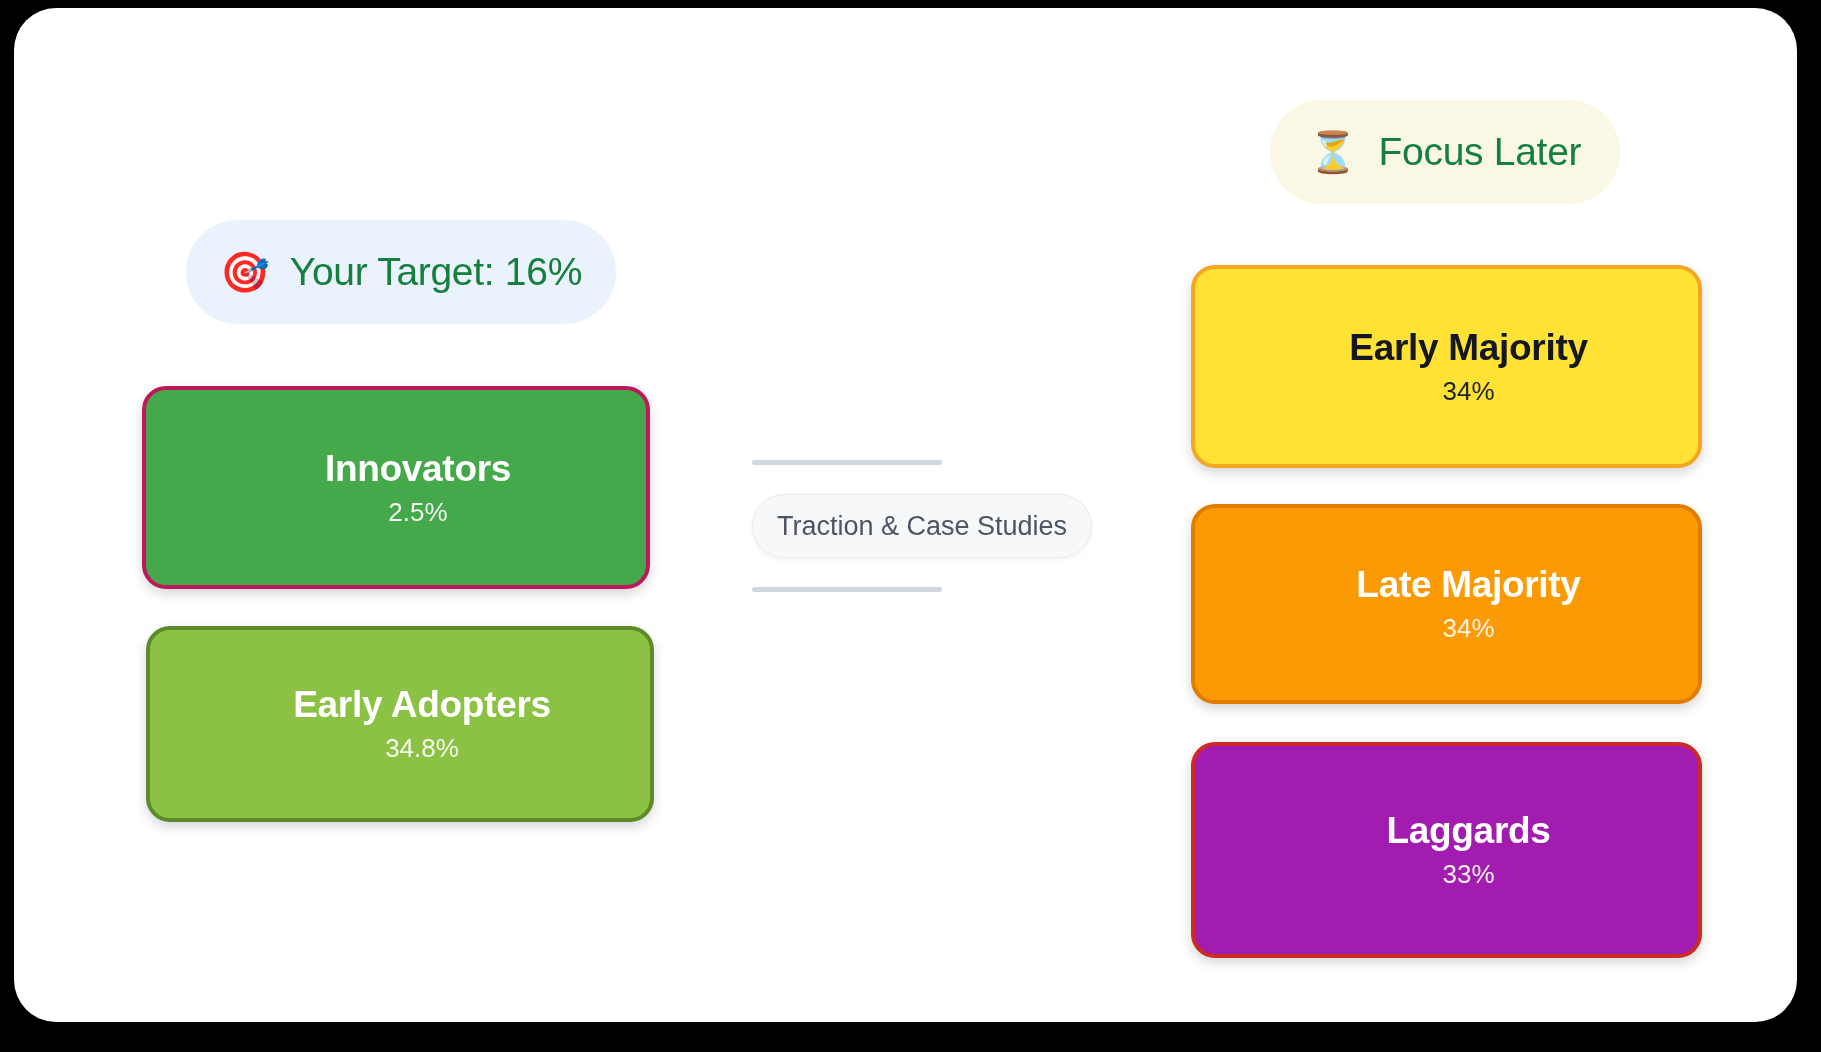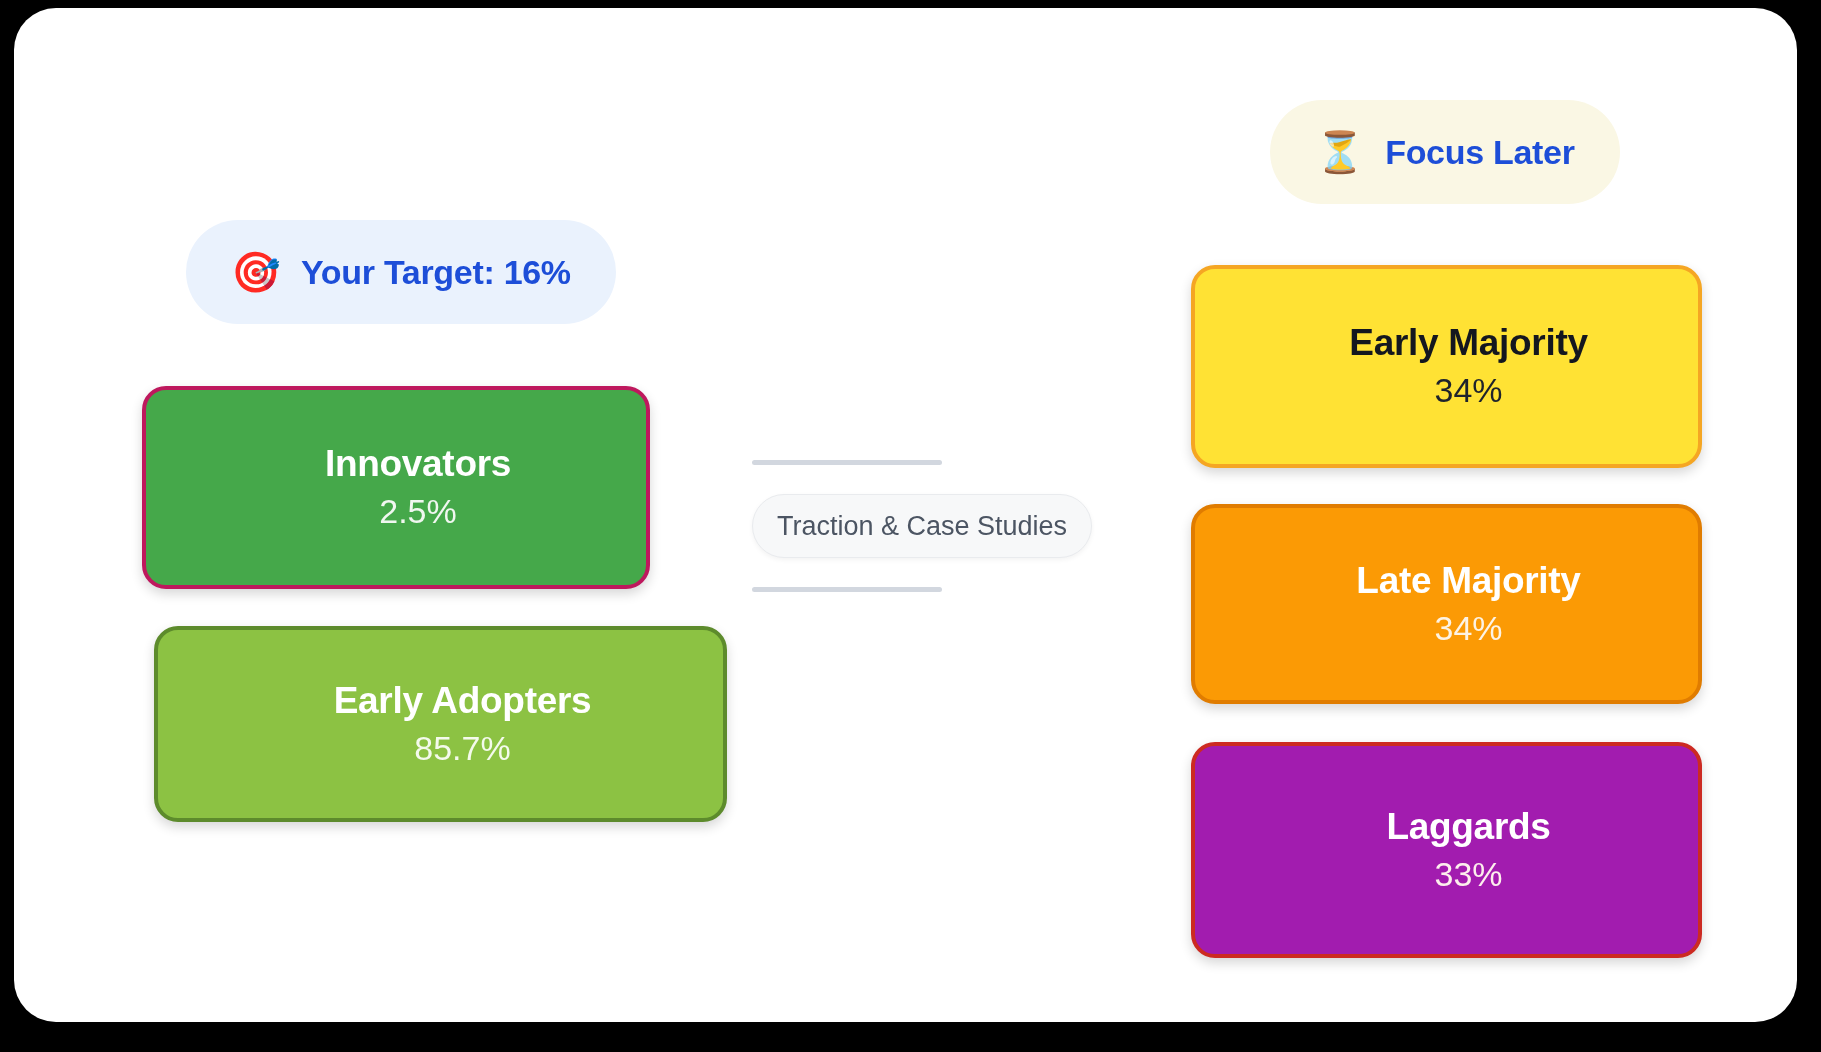--- a/index.html
+++ b/index.html
@@ -33,23 +33,23 @@
     border-radius: 999px;
     white-space: nowrap;
   }
   .badge .badge-emoji {
     font-size: 40px;
     line-height: 1;
     margin-right: 20px;
     display: inline-block;
   }
   .badge .badge-label {
-    font-size: 34px;
-    font-weight: bold;
-    color: #1d4ed8;
+    font-size: 39px;
+    font-weight: normal;
+    color: #15803d;
     letter-spacing: -0.3px;
   }
 
   #target-badge {
     left: 172px;
     top: 212px;
     width: 430px;
     height: 104px;
     background: #eaf2fd;
   }
@@ -73,36 +73,36 @@
     box-shadow: 0 5px 12px rgba(0,0,0,0.16);
     padding-left: 44px;
   }
   .card .card-title {
     font-size: 37px;
     font-weight: bold;
     letter-spacing: -0.3px;
     line-height: 1.1;
   }
   .card .card-value {
-    font-size: 34px;
+    font-size: 26px;
     font-weight: normal;
     margin-top: 8px;
     line-height: 1.1;
   }
 
   
   #card-innovators {
     left: 128px; top: 378px; width: 508px; height: 203px;
     background: #45a84a; border: 4px solid #be185d;
   }
   #card-innovators .card-title { color: #ffffff; }
   #card-innovators .card-value { color: #f0f7f0; }
 
   #card-early-adopters {
-    left: 140px; top: 618px; width: 573px; height: 196px;
+    left: 132px; top: 618px; width: 508px; height: 196px;
     background: #8cc243; border: 4px solid #5d8b2c;
   }
   #card-early-adopters .card-title { color: #ffffff; }
   #card-early-adopters .card-value { color: #f4faec; }
 
   
   #card-early-majority {
     left: 1177px; top: 257px; width: 511px; height: 203px;
     background: #ffe234; border: 4px solid #f5a623;
   }
@@ -174,21 +174,21 @@
     <span class="badge-label">Focus Later</span>
   </div>
 
   <div class="card" id="card-innovators">
     <div class="card-title">Innovators</div>
     <div class="card-value">2.5%</div>
   </div>
 
   <div class="card" id="card-early-adopters">
     <div class="card-title">Early Adopters</div>
-    <div class="card-value">85.7%</div>
+    <div class="card-value">34.8%</div>
   </div>
 
   <div id="connector">
     <div class="connector-line"></div>
     <div id="connector-pill">
       <span class="pill-label">Traction &amp; Case Studies</span>
     </div>
     <div class="connector-line"></div>
   </div>
 

